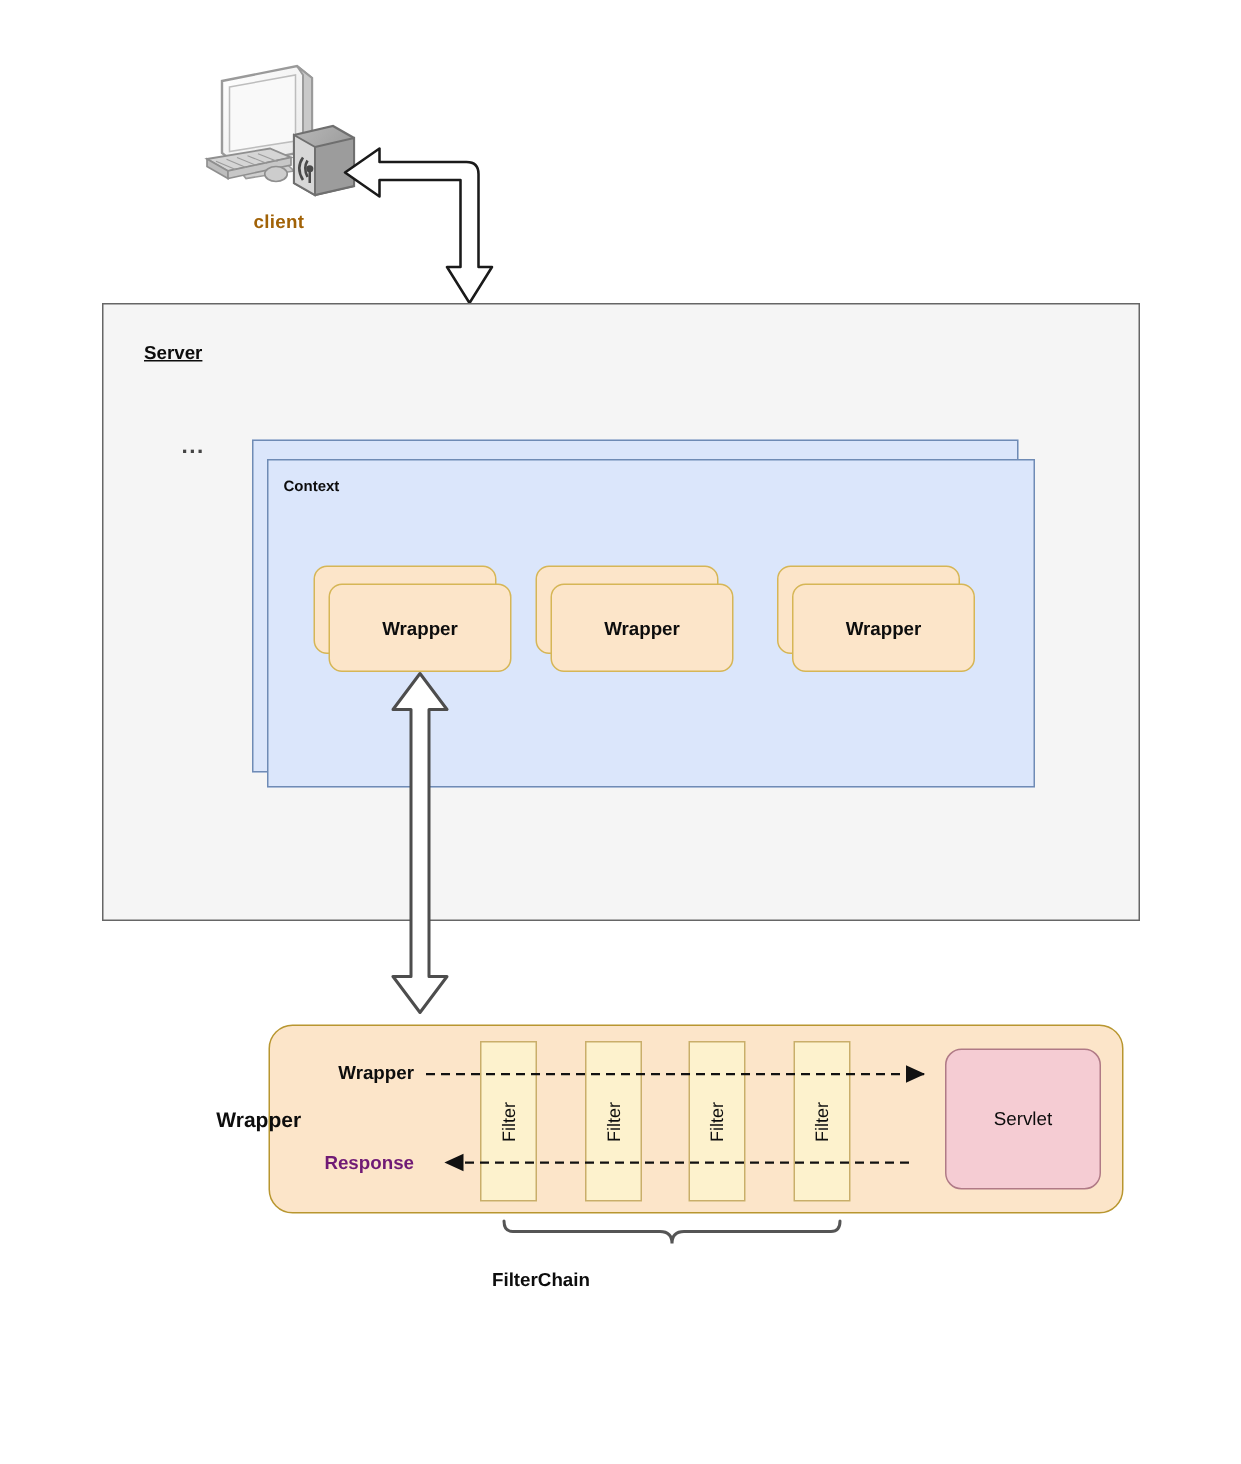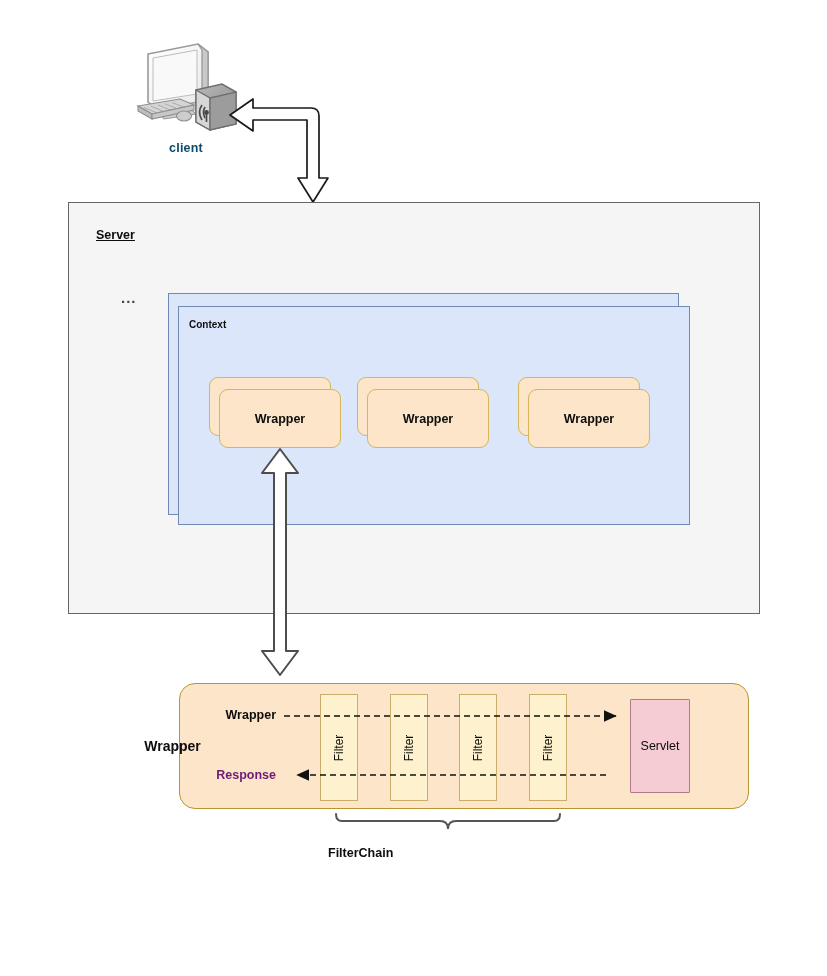--- a/index.html
+++ b/index.html
@@ -19,21 +19,21 @@
   }
   .abs { position: absolute; }
 
   
   #client-icon { left: 132px; top: 42px; width: 108px; height: 100px; }
   #client-label {
     left: 132px; top: 141px; width: 108px;
     text-align: center;
     font-size: 12.5px;
     font-weight: bold;
-    color: #0c4a6e;
+    color: #a16207;
     letter-spacing: .2px;
   }
 
   
   #block-arrow { left: 225px; top: 96px; width: 110px; height: 110px; }
 
   
   #server-box {
     left: 68px; top: 202px;
     width: 692px; height: 412px;
@@ -138,24 +138,24 @@
     color: #0d0d0d;
   }
   #filter-1 { left: 320px; }
   #filter-2 { left: 390px; }
   #filter-3 { left: 459px; }
   #filter-4 { left: 529px; }
 
   
   #servlet-box {
     left: 630px; top: 699px;
-    width: 60px; height: 94px;
+    width: 104px; height: 94px;
     background: #f5ccd3;
     border: 1.1px solid #b07a86;
-    border-radius: 1px;
+    border-radius: 11px;
     box-sizing: border-box;
     display: flex; align-items: center; justify-content: center;
   }
   #servlet-box span { font-size: 12.5px; color: #0d0d0d; }
 
   
   #flow-svg { left: 179px; top: 683px; width: 570px; height: 126px; }
 
   
   #brace-svg { left: 328px; top: 812px; width: 240px; height: 28px; }

